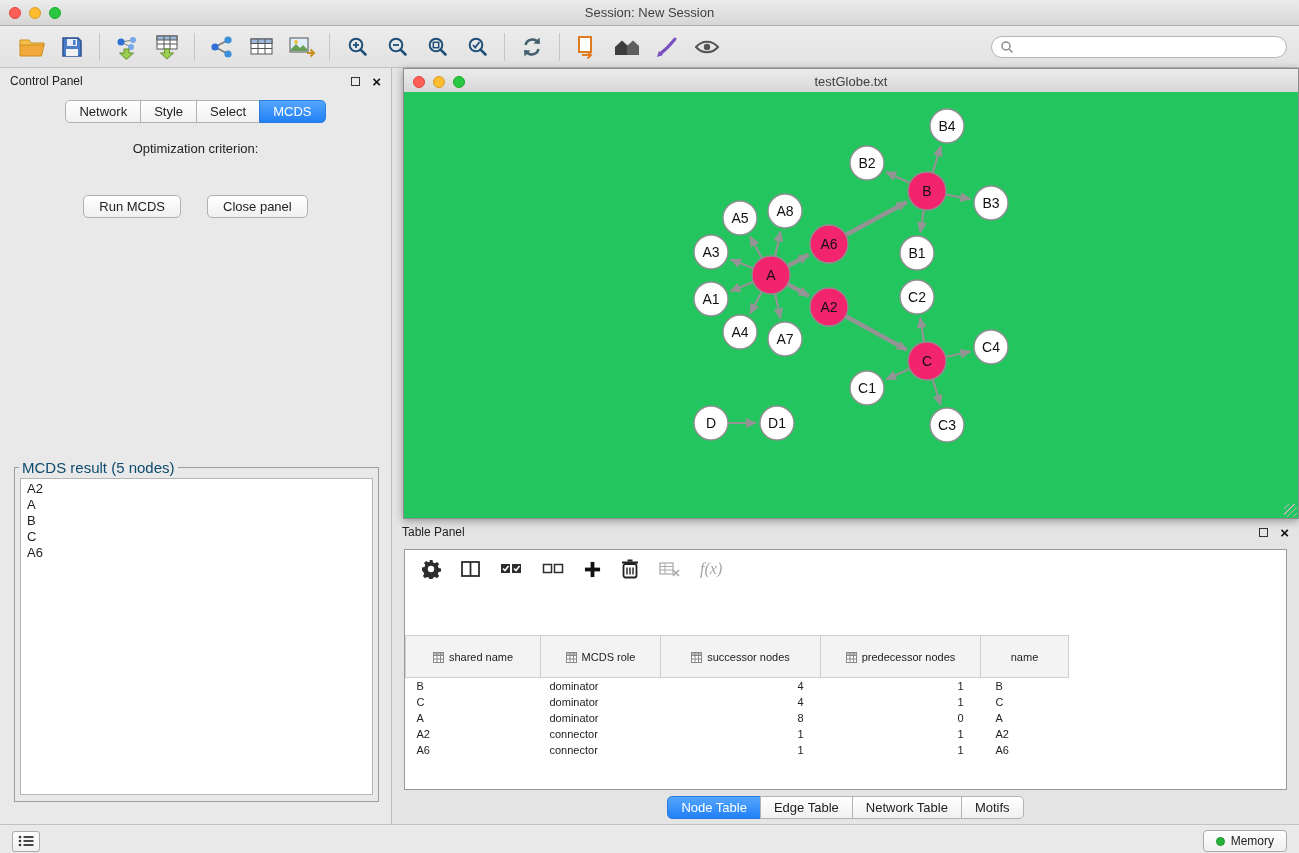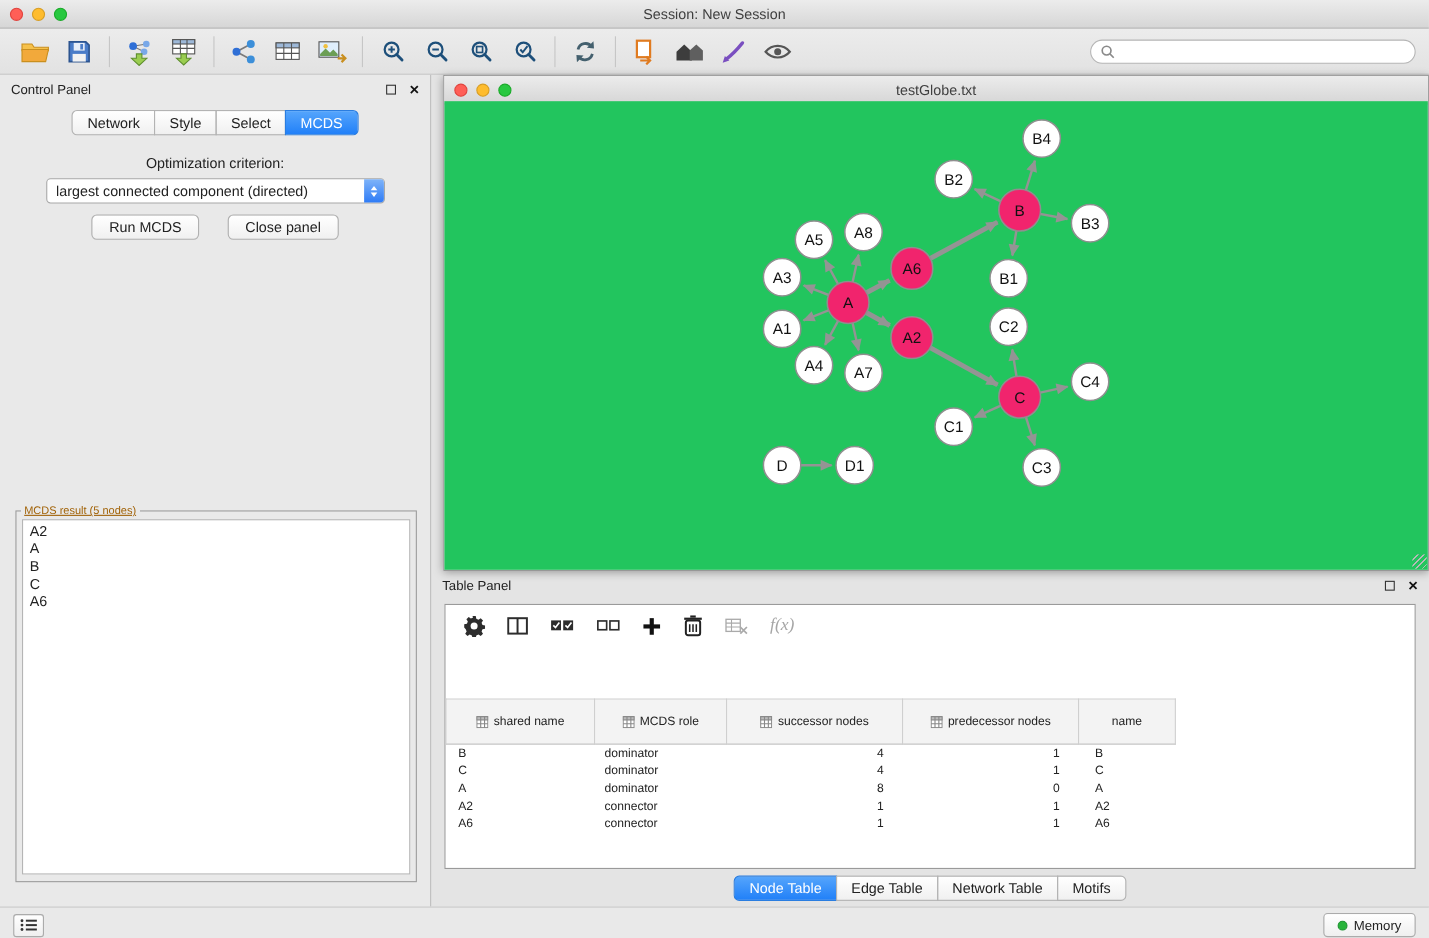--- a/index.html
+++ b/index.html
@@ -42,21 +42,21 @@
   .dropdown { position:absolute; top:94px; left:42px; width:308px; height:23px; background:#fff; border:1px solid #a8a8a8; border-radius:4px; display:flex; align-items:center; }
   .dropdown .dd-text { flex:1; padding:0 8px; font-size:13px; white-space:nowrap; overflow:hidden; }
   .dd-stepper { width:18px; height:100%; background:linear-gradient(#7eb3f9,#2f7cf6); border-radius:0 3px 3px 0; display:flex; flex-direction:column; align-items:center; justify-content:center; gap:2px; }
   .tri-up { width:0; height:0; border-left:3.5px solid transparent; border-right:3.5px solid transparent; border-bottom:4px solid #fff; }
   .tri-down { width:0; height:0; border-left:3.5px solid transparent; border-right:3.5px solid transparent; border-top:4px solid #fff; }
 
   .btn-row { position:absolute; top:127px; left:0; right:0; display:flex; justify-content:center; gap:26px; }
   .mac-btn { padding:3px 15px; font-size:13px; background:linear-gradient(#ffffff,#f0f0f0); border:1px solid #b0b0b0; border-radius:5px; color:#222; }
 
   .result-fieldset { position:absolute; top:391px; left:14px; right:12px; bottom:22px; border:1px solid #9d9d9d; }
-  .result-fieldset legend { font-size:10px; margin-left:4px; padding:0 3px; color:#a16207;text-decoration:underline; }
+  .result-fieldset legend { font-size:15px; margin-left:4px; padding:0 3px; color:#0c4a6e; }
   .result-list { position:absolute; top:2px; left:5px; right:5px; bottom:6px; background:#fff; border:1px solid #b5b5b5; overflow:auto; padding-top:2px; }
   .result-item { font-size:13px; padding:0 6px; line-height:16px; }
 
   
   .right-side { flex:1; display:flex; flex-direction:column; background:#e4e4e4; }
 
   .network-window { margin-left:11px; height:451px; background:#fff; border:1px solid #8c8c8c; box-shadow:0 2px 8px rgba(0,0,0,0.35); position:relative; flex:none; }
   .net-content { position:absolute; top:23px; left:0; right:0; bottom:0; background:#22c55e; overflow:hidden; }
   .resize-grip { position:absolute; right:1px; bottom:1px; width:13px; height:13px; background:repeating-linear-gradient(135deg, transparent 0 3px, #b9b9b9 3px 4px); }
 
@@ -244,27 +244,20 @@
 
     <div class="seg-tabs">
       <span class="seg-tab">Network</span>
       <span class="seg-tab">Style</span>
       <span class="seg-tab">Select</span>
       <span class="seg-tab selected">MCDS</span>
     </div>
 
     <div class="opt-label">Optimization criterion:</div>
 
-    <div class="dropdown">
-      <span class="dd-text">largest connected component (directed)</span>
-      <span class="dd-stepper">
-          <span class="tri-up"></span>
-          <span class="tri-down"></span>
-        </span>
-    </div>
 
     <div class="btn-row">
       <button class="mac-btn">Run MCDS</button>
       <button class="mac-btn">Close panel</button>
     </div>
 
     <fieldset class="result-fieldset">
       <legend>MCDS result (5 nodes)</legend>
       <div class="result-list" id="mcds-result-list">
           <div class="result-item">A2</div>

